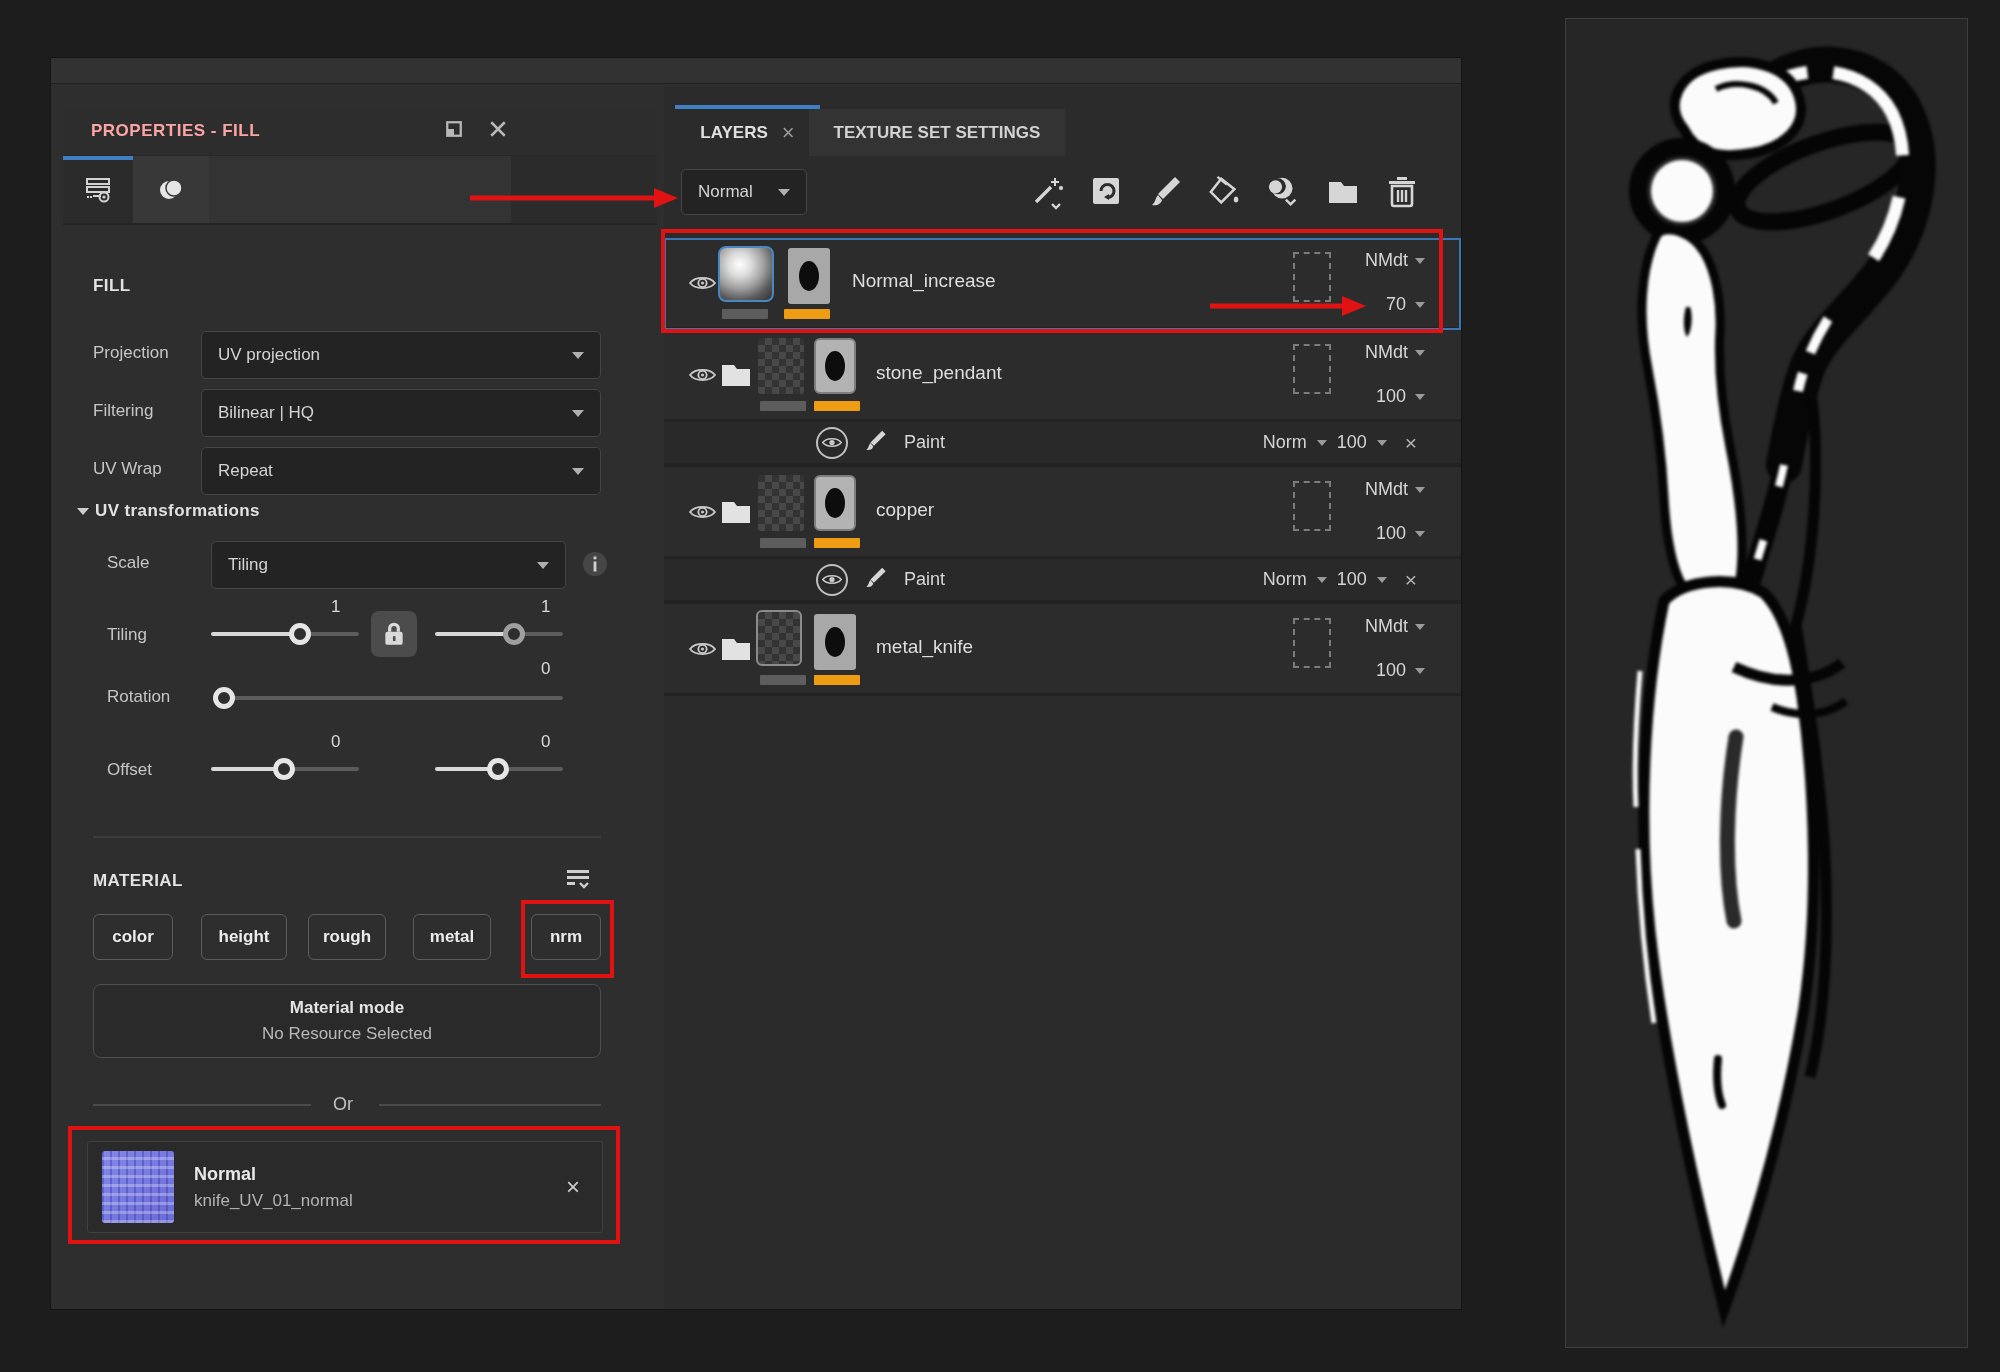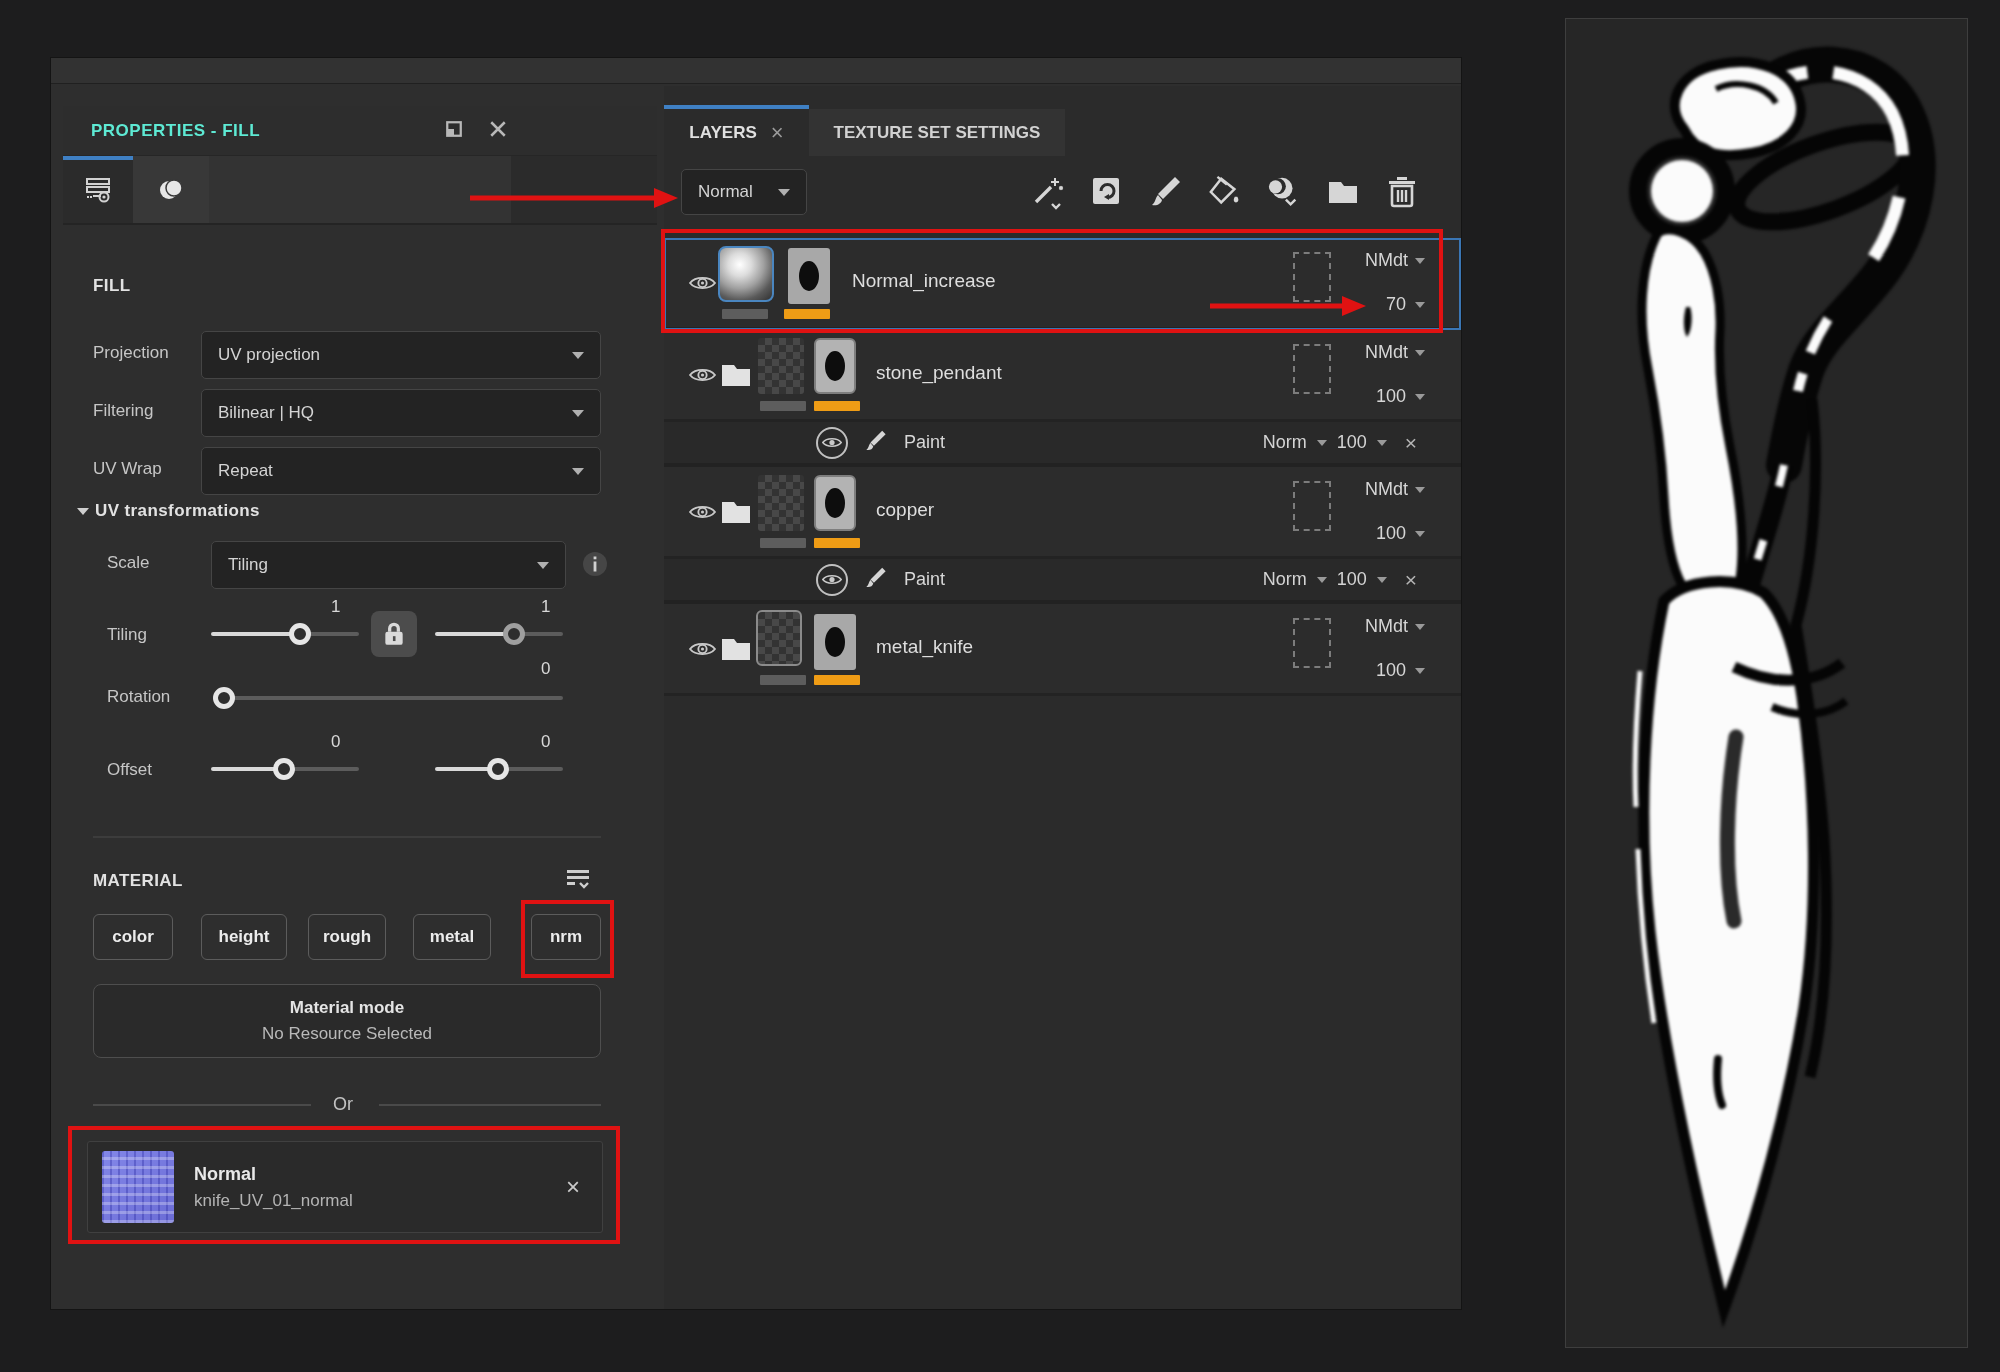--- a/index.html
+++ b/index.html
@@ -6,21 +6,21 @@
   *{box-sizing:border-box;font-family:"Liberation Sans",sans-serif;}
   .stage{position:relative;width:2000px;height:1372px;background:#1d1d1e;overflow:hidden;}
 
   
   .window{position:absolute;left:50px;top:57px;width:1412px;height:1253px;background:#2e2e2e;border:1px solid #141414;}
   .window-top{position:absolute;left:0;top:0;width:100%;height:26px;background:#323232;border-bottom:1px solid #202020;}
 
   
   .props{position:absolute;left:12px;top:28px;width:594px;bottom:0;background:#2e2e2e;}
   .props-titlebar{position:absolute;left:0;top:20px;width:100%;height:50px;background:#2d2d2d;border-bottom:1px solid #262626;display:flex;align-items:center;}
-  .props-title{margin-left:28px;font-size:17px;font-weight:bold;color:#5eead4;letter-spacing:.5px;}
+  .props-title{margin-left:28px;font-size:17px;font-weight:bold;color:#fca5a5;letter-spacing:.5px;}
   .tb-icons{position:absolute;right:150px;top:0;height:100%;display:flex;align-items:center;gap:26px;}
   .props-tabs{position:absolute;left:0;top:70px;width:448px;height:67px;background:#333333;display:flex;}
   .props-tabs-rest{position:absolute;left:448px;top:70px;right:0;height:67px;background:#2b2b2b;}
   .props-tabs-border{position:absolute;left:0;top:137px;width:100%;height:2px;background:#242424;}
   .ptab{width:70px;height:100%;display:flex;align-items:center;justify-content:center;position:relative;}
   .ptab.active{background:#2b2b2b;}
   .ptab.active::before{content:"";position:absolute;left:0;top:0;width:100%;height:4px;background:#3f80c4;}
   .ptab.second{background:#383838;width:76px;}
 
   .heading{font-size:17px;font-weight:bold;color:#e2e2e2;letter-spacing:.4px;}
@@ -51,21 +51,21 @@
       repeating-linear-gradient(0deg, rgba(255,255,255,.28) 0 3px, rgba(255,255,255,0) 3px 9px),
       repeating-linear-gradient(90deg, rgba(40,40,160,.35) 0 2px, rgba(0,0,0,0) 2px 8px),
       linear-gradient(135deg,#8387e8,#6b6cd6);}
   .restitle{font-size:18px;font-weight:bold;color:#e8e8e8;}
   .ressub{font-size:17px;color:#b4b4b4;margin-top:6px;}
   .resx{position:absolute;right:22px;top:50%;transform:translateY(-50%);color:#c9c9c9;font-size:24px;}
 
   
   .layers{position:absolute;left:613px;top:28px;width:797px;bottom:0;background:#2b2b2b;}
   .ltab{position:absolute;top:23px;height:47px;display:flex;align-items:center;justify-content:center;gap:14px;font-size:17px;font-weight:bold;color:#e0e0e0;}
-  .ltab.active{left:0;width:145px;background:#2b2b2b;}
+  .ltab.active{left:11px;width:145px;background:#2b2b2b;}
   .ltab.active::before{content:"";position:absolute;left:0;top:-4px;width:100%;height:4px;background:#3f80c4;}
   .ltab.inactive{left:145px;width:256px;background:#333333;color:#d2d2d2;}
   .ltab .x{font-weight:normal;color:#9b9b9b;font-size:22px;}
   .blendcombo{position:absolute;left:17px;top:83px;width:126px;height:46px;}
   .ltoolbar{position:absolute;top:88px;right:42px;display:flex;align-items:center;gap:25px;}
   .ticon{width:34px;height:36px;position:relative;display:flex;align-items:center;justify-content:center;}
 
   .rows{position:absolute;left:0;top:152px;width:100%;}
   .lrow{position:relative;width:100%;height:92px;background:#2c2c2c;border-bottom:3px solid #232323;}
   .lrow.selected{outline:2px solid #3a76b5;outline-offset:-2px;}

